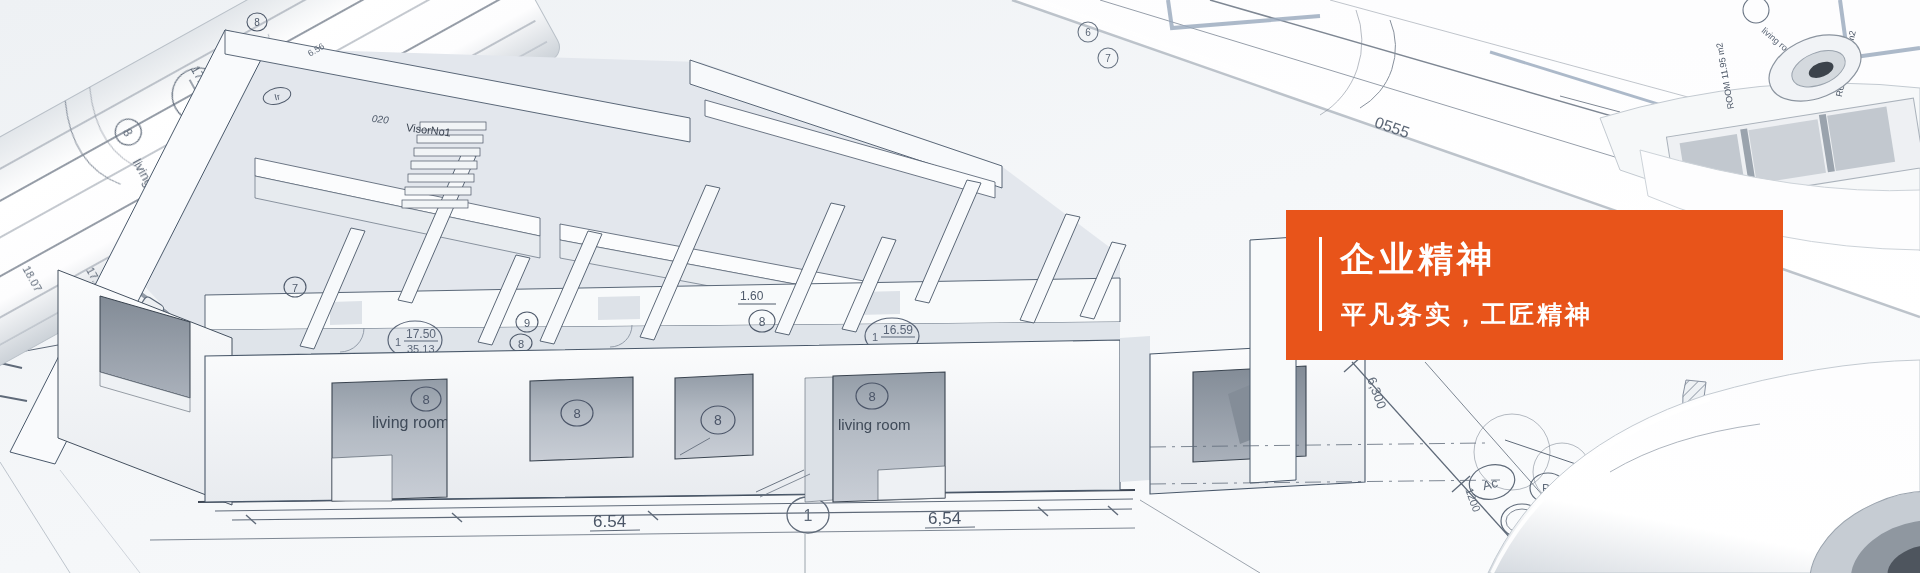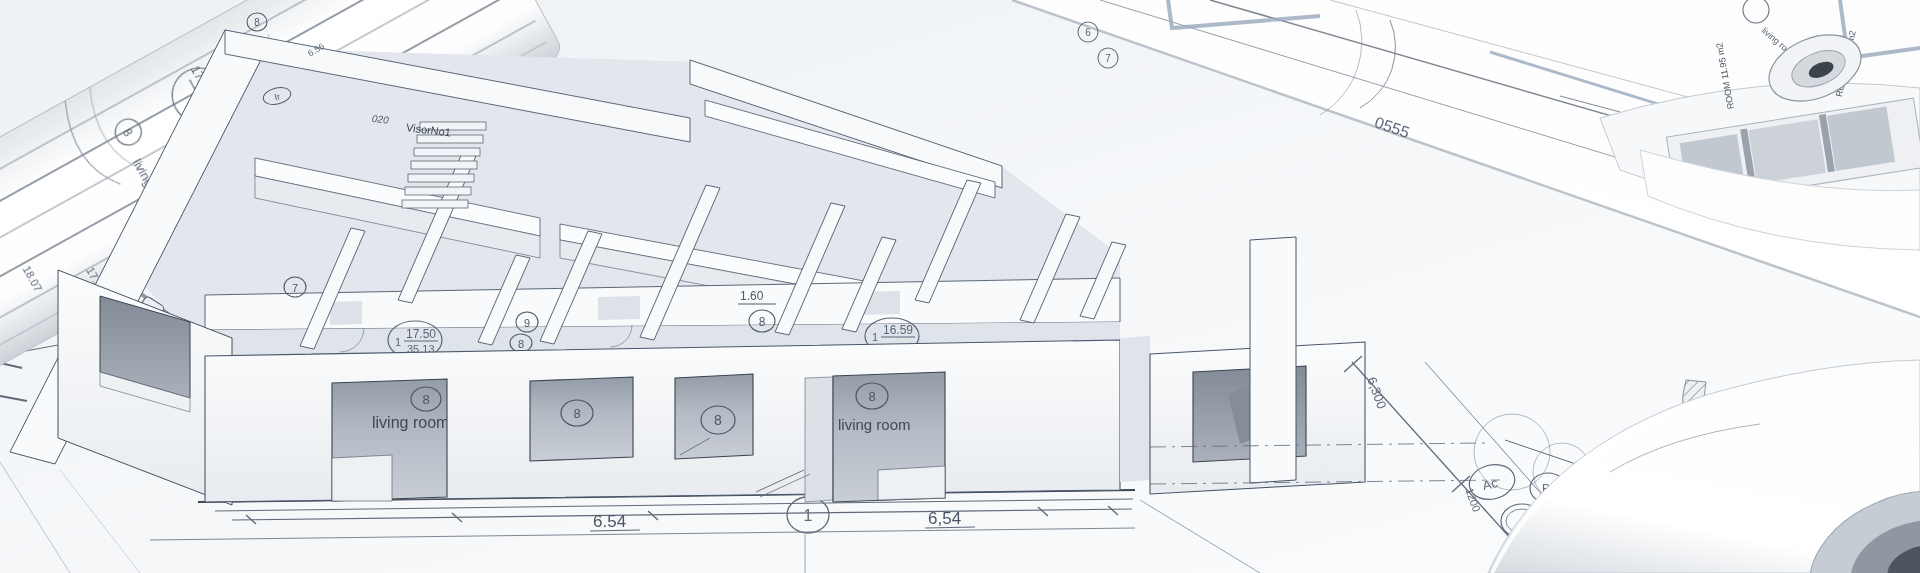--- a/index.html
+++ b/index.html
@@ -350,14 +350,19 @@
     <g transform="rotate(-24 1900 560)">
       <ellipse cx="1900" cy="560" rx="95" ry="62" fill="#c6ccd3" stroke="#9aa3ad" stroke-width="1"></ellipse>
       <ellipse cx="1906" cy="566" rx="60" ry="38" fill="#8f97a0"></ellipse>
       <ellipse cx="1912" cy="572" rx="30" ry="18" fill="#4e555e"></ellipse>
     </g>
     <path d="M1610,472 q60,-36 150,-48" fill="none" stroke="#8b95a2" stroke-width="1" opacity="0.7"></path>
   </g>
   </g>
 </svg>
 
-
+<div class="banner">
+  <div class="banner-line"></div>
+  <h1 class="banner-title">企业精神</h1>
+  <p class="banner-subtitle">平凡务实，工匠精神</p>
 </div>
 
+</div>
+
 </body></html>

